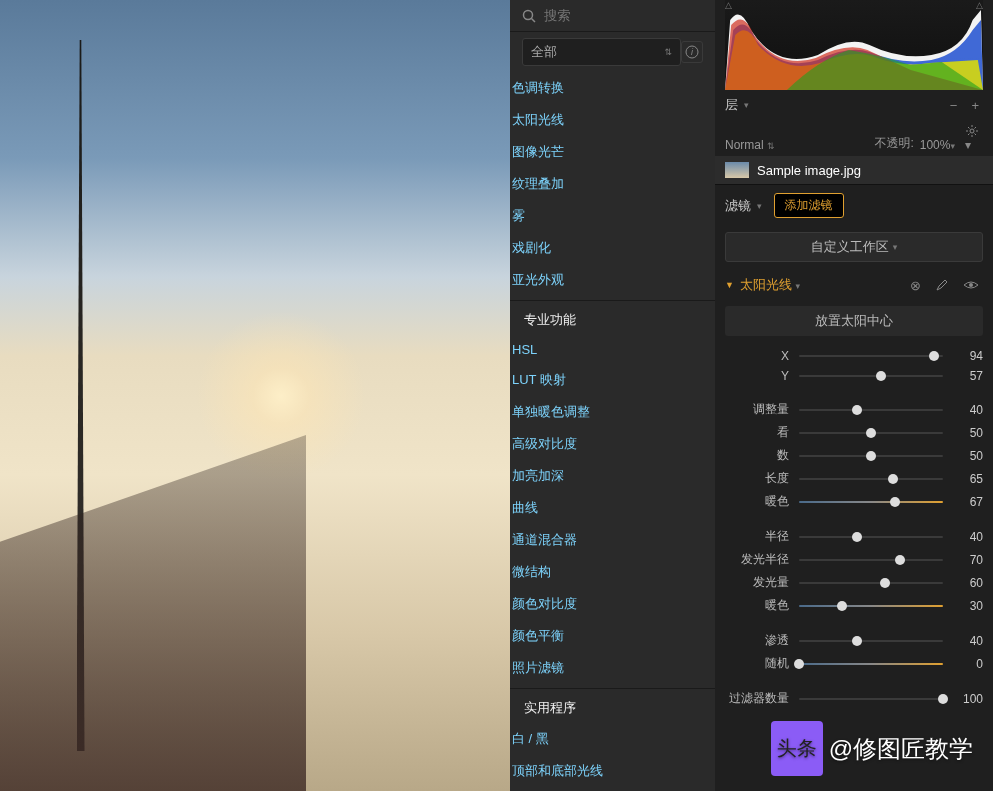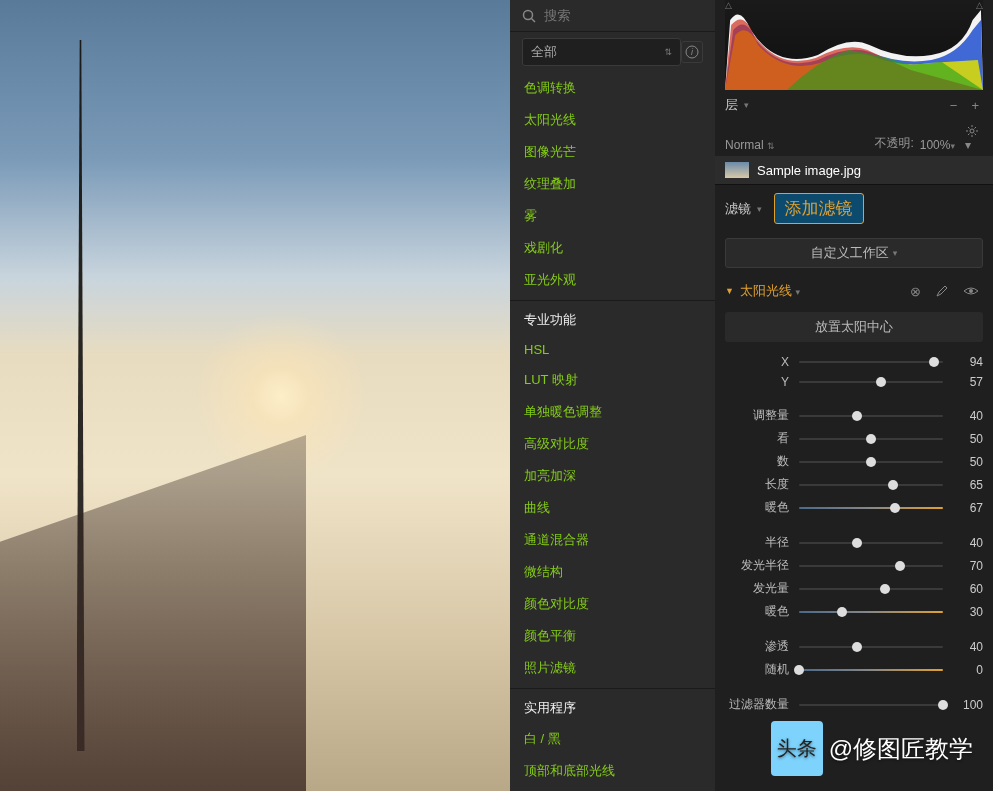--- a/index.html
+++ b/index.html
@@ -8,34 +8,34 @@
 .preview{width:510px;height:100%;background:linear-gradient(180deg,#5a7a9a 0%,#7a9ab8 20%,#c8d4dd 35%,#e8dcc0 45%,#f0e4c8 60%,#d8c8a8 80%,#b8a888 100%);position:relative;overflow:hidden}
 .preview::before{content:"";position:absolute;left:15%;top:5%;width:8px;height:90%;background:linear-gradient(180deg,#1a1a18 0%,#3a3530 100%);clip-path:polygon(40% 0,60% 0,100% 100%,0 100%)}
 .preview::after{content:"";position:absolute;left:0;bottom:0;width:60%;height:45%;background:linear-gradient(180deg,rgba(40,30,25,0.3) 0%,rgba(60,40,35,0.8) 100%);clip-path:polygon(0 30%,100% 0,100% 100%,0 100%)}
 .sunflare{position:absolute;left:55%;top:50%;width:200px;height:200px;background:radial-gradient(circle,rgba(255,240,200,0.9) 0%,rgba(255,230,180,0.5) 20%,transparent 60%);transform:translate(-50%,-50%)}
 .middle{width:205px;background:#2a2a2a;height:100%;overflow-y:auto}
 .search-row{display:flex;align-items:center;padding:8px 12px;gap:8px}
 .search-input{flex:1;background:transparent;border:none;color:#888;outline:none}
 .select-row{display:flex;align-items:center;padding:6px 12px;gap:0;border-top:1px solid #1a1a1a}
 .select-all{flex:1;background:#1f1f1f;border:1px solid #3a3a3a;border-radius:3px;padding:4px 8px;color:#aaa;display:flex;justify-content:space-between;align-items:center}
 .info-btn{width:22px;height:22px;border:1px solid #3a3a3a;border-radius:3px;display:flex;align-items:center;justify-content:center;color:#888}
-.filter-item{padding:7px 14px;color:#84cc16;cursor:pointer}
+.filter-item{padding:7px 2px;color:#7dd3fc;cursor:pointer}
 .sec-header{padding:10px 14px 6px;color:#eee;font-weight:500;border-top:1px solid #1a1a1a;margin-top:4px}
 .right{flex:1;background:#1f1f1f;height:100%;display:flex;flex-direction:column;overflow:hidden}
 .histo-meta{text-align:center;padding:4px;font-size:11px;color:#999}
 .histo{height:90px;position:relative;background:linear-gradient(180deg,#1a1a1a 0%,#0f0f0f 100%);margin:0 10px}
 .layers-hdr{display:flex;align-items:center;padding:6px 10px;gap:6px}
 .layers-hdr .spacer{flex:1}
 .icon-btn{color:#888;cursor:pointer;padding:0 4px}
 .layer-mode{display:flex;align-items:flex-end;padding:4px 10px;gap:6px;font-size:12px;color:#999}
 .layer-mode .spacer{flex:1}
 .layer-row{display:flex;align-items:center;padding:6px 10px;gap:8px;background:#2c2c2c}
 .thumb{width:24px;height:16px;background:linear-gradient(180deg,#6a8aaa 0%,#d8c8a8 100%)}
 .filter-hdr{display:flex;align-items:center;padding:8px 10px;gap:6px;border-top:1px solid #111}
-.add-filter{background:#0c4a6e;border:1px solid #e0a030;color:#e0a030;padding:3px 10px;border-radius:3px;font-size:17px}
+.add-filter{background:#000000;border:1px solid #e0a030;color:#e0a030;padding:3px 10px;border-radius:3px;font-size:12px}
 .workspace-btn{margin:6px 10px;background:#2a2a2a;border:1px solid #3a3a3a;border-radius:3px;padding:5px;text-align:center;color:#bbb;display:flex;align-items:center;justify-content:center;gap:4px}
 .effect-hdr{display:flex;align-items:center;padding:8px 10px;gap:6px}
 .effect-name{color:#e0a030;flex:1}
 .action-btn{margin:4px 10px 10px;background:#2a2a2a;padding:6px;text-align:center;color:#bbb;border-radius:3px}
 .sliders{padding:0 10px;flex:1;overflow-y:auto}
 .slider-row{display:flex;align-items:center;gap:10px;padding:3px 0}
 .slider-label{width:64px;text-align:right;color:#bbb;font-size:12px}
 .slider-track{flex:1;height:2px;background:#3a3a3a;position:relative;border-radius:1px}
 .slider-track.warm{background:linear-gradient(90deg,#4a6a8a 0%,#888 50%,#e0a030 100%)}
 .slider-thumb{position:absolute;width:10px;height:10px;background:#ddd;border-radius:50%;top:-4px;transform:translateX(-50%)}
@@ -278,15 +278,15 @@
           <div class="slider-track">
             <div class="slider-thumb" style="left: 100%;"></div>
           </div>
           <div class="slider-val">100</div>
         </div>
       </div>
   </div>
 </div>
 
 <div class="watermark">
-  <span style="background:#7dd3fc;color:#222;border-radius:4px;padding:14px 6px;font-size:20px">头条</span>
+  <span style="background:#8b5cf6;color:#222;border-radius:4px;padding:14px 6px;font-size:20px">头条</span>
   <span>@修图匠教学</span>
 </div>
 
 </body></html>

